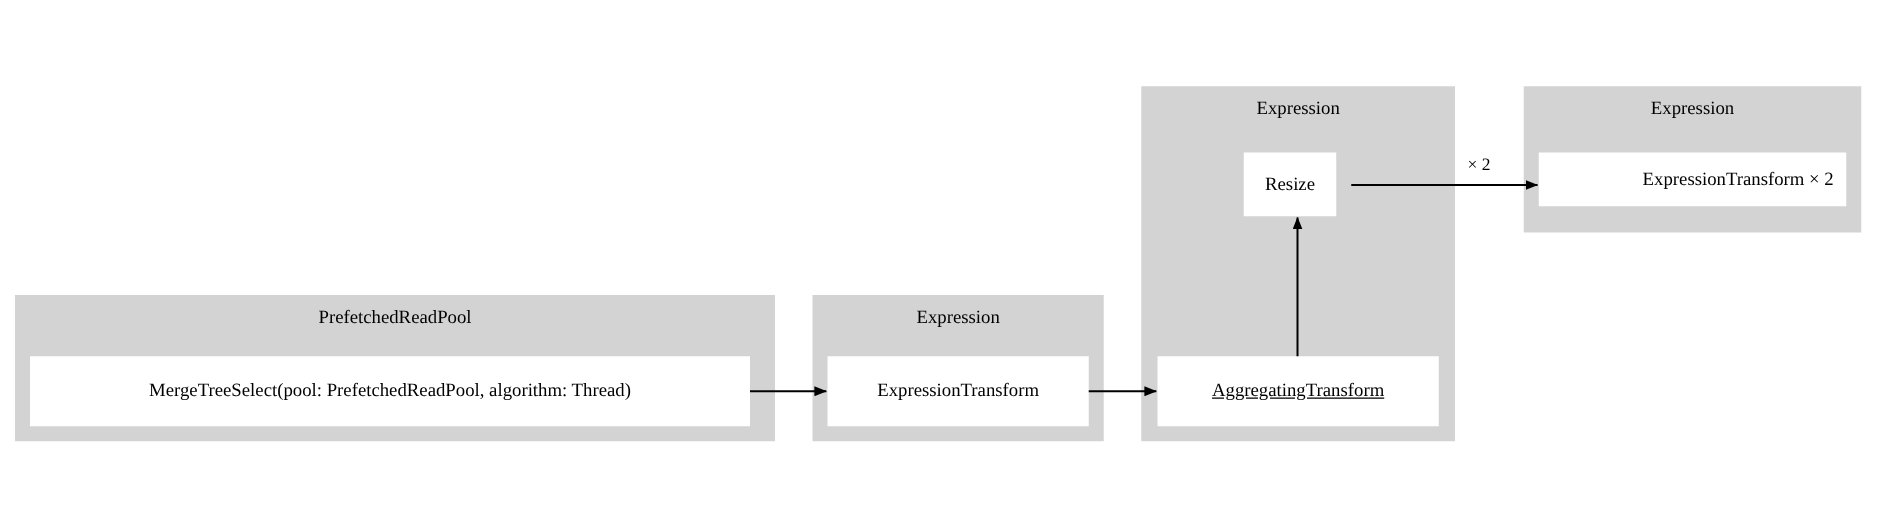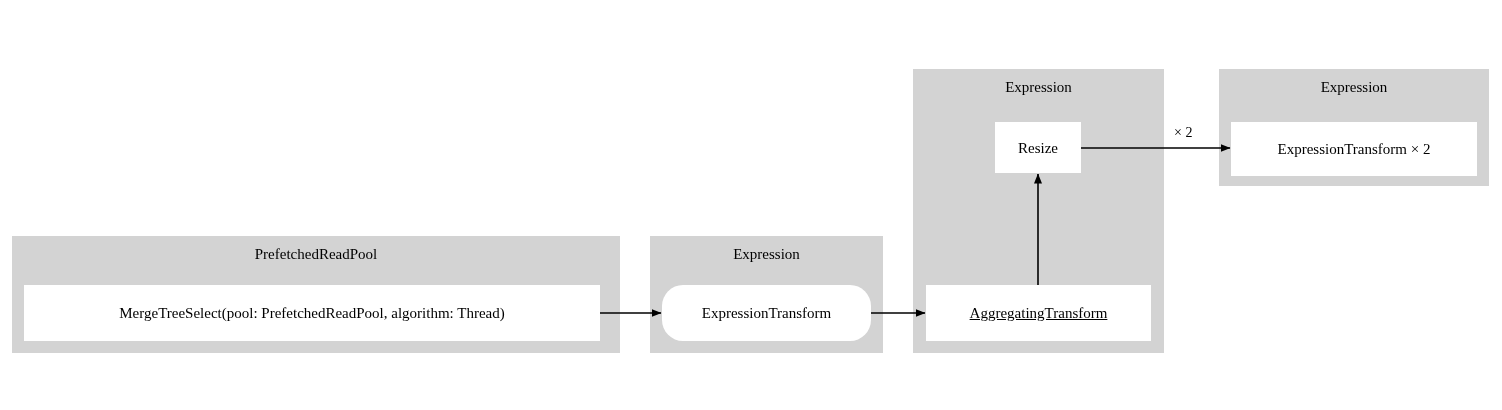--- a/index.html
+++ b/index.html
@@ -73,28 +73,28 @@
     line-height: 16px;
     white-space: nowrap;
     color: #000000;
   }
 
   
   #cluster-read-from-merge-tree { left: 12px;   top: 236px; width: 608px; height: 117px; }
   #node-merge-tree-select       { left: 24px;   top: 285px; width: 576px; height: 56px; }
 
   #cluster-expression-1         { left: 650px;  top: 236px; width: 233px; height: 117px; }
-  #node-expression-transform-1  { left: 662px;  top: 285px; width: 209px; height: 56px; border-radius: 21px; }
+  #node-expression-transform-1  { left: 662px;  top: 285px; width: 209px; height: 56px; }
 
   #cluster-aggregating          { left: 913px;  top: 69px;  width: 251px; height: 284px; }
-  #node-resize                  { left: 995px;  top: 122px; width: 86px;  height: 51px; font-family: Liberation Serif, serif; }
+  #node-resize                  { left: 995px;  top: 122px; width: 74px;  height: 51px; font-family: Liberation Serif, serif; }
   #node-aggregating-transform   { left: 926px;  top: 285px; width: 225px; height: 56px; text-decoration: underline; }
 
   #cluster-expression-2         { left: 1219px; top: 69px;  width: 270px; height: 117px; }
-  #node-expression-transform-2  { left: 1231px; top: 122px; width: 246px; height: 54px; }
+  #node-expression-transform-2  { left: 1231px; top: 122px; width: 246px; height: 43px; justify-content: flex-end; }
 
   #edge-label-x2 { left: 1174px; top: 125px; }
 </style>
 </head>
 <body>
 
 <div id="graph-canvas">
 
   <div class="cluster" id="cluster-read-from-merge-tree">
     <div class="cluster-label">PrefetchedReadPool</div>

